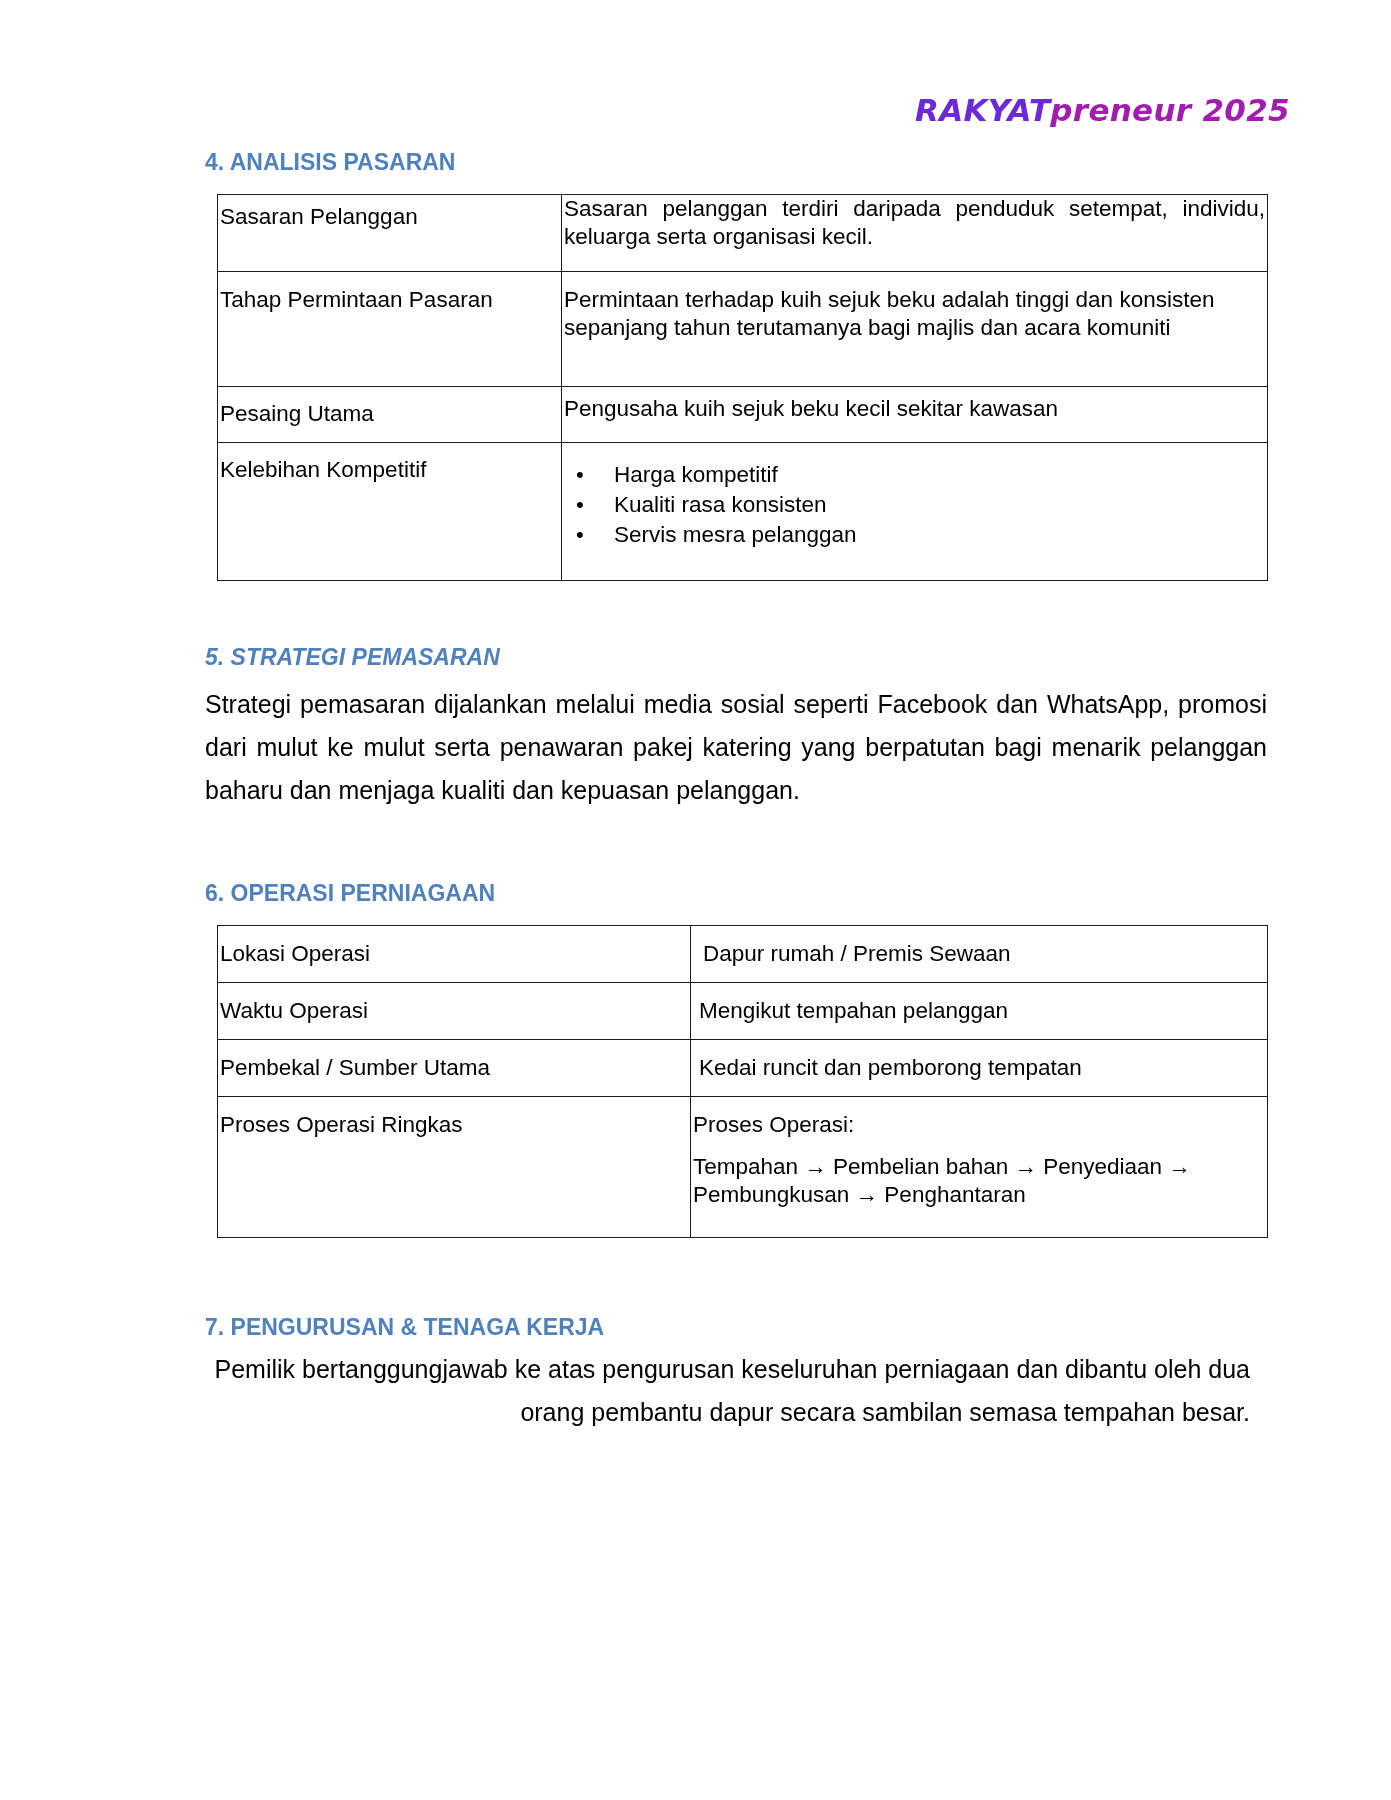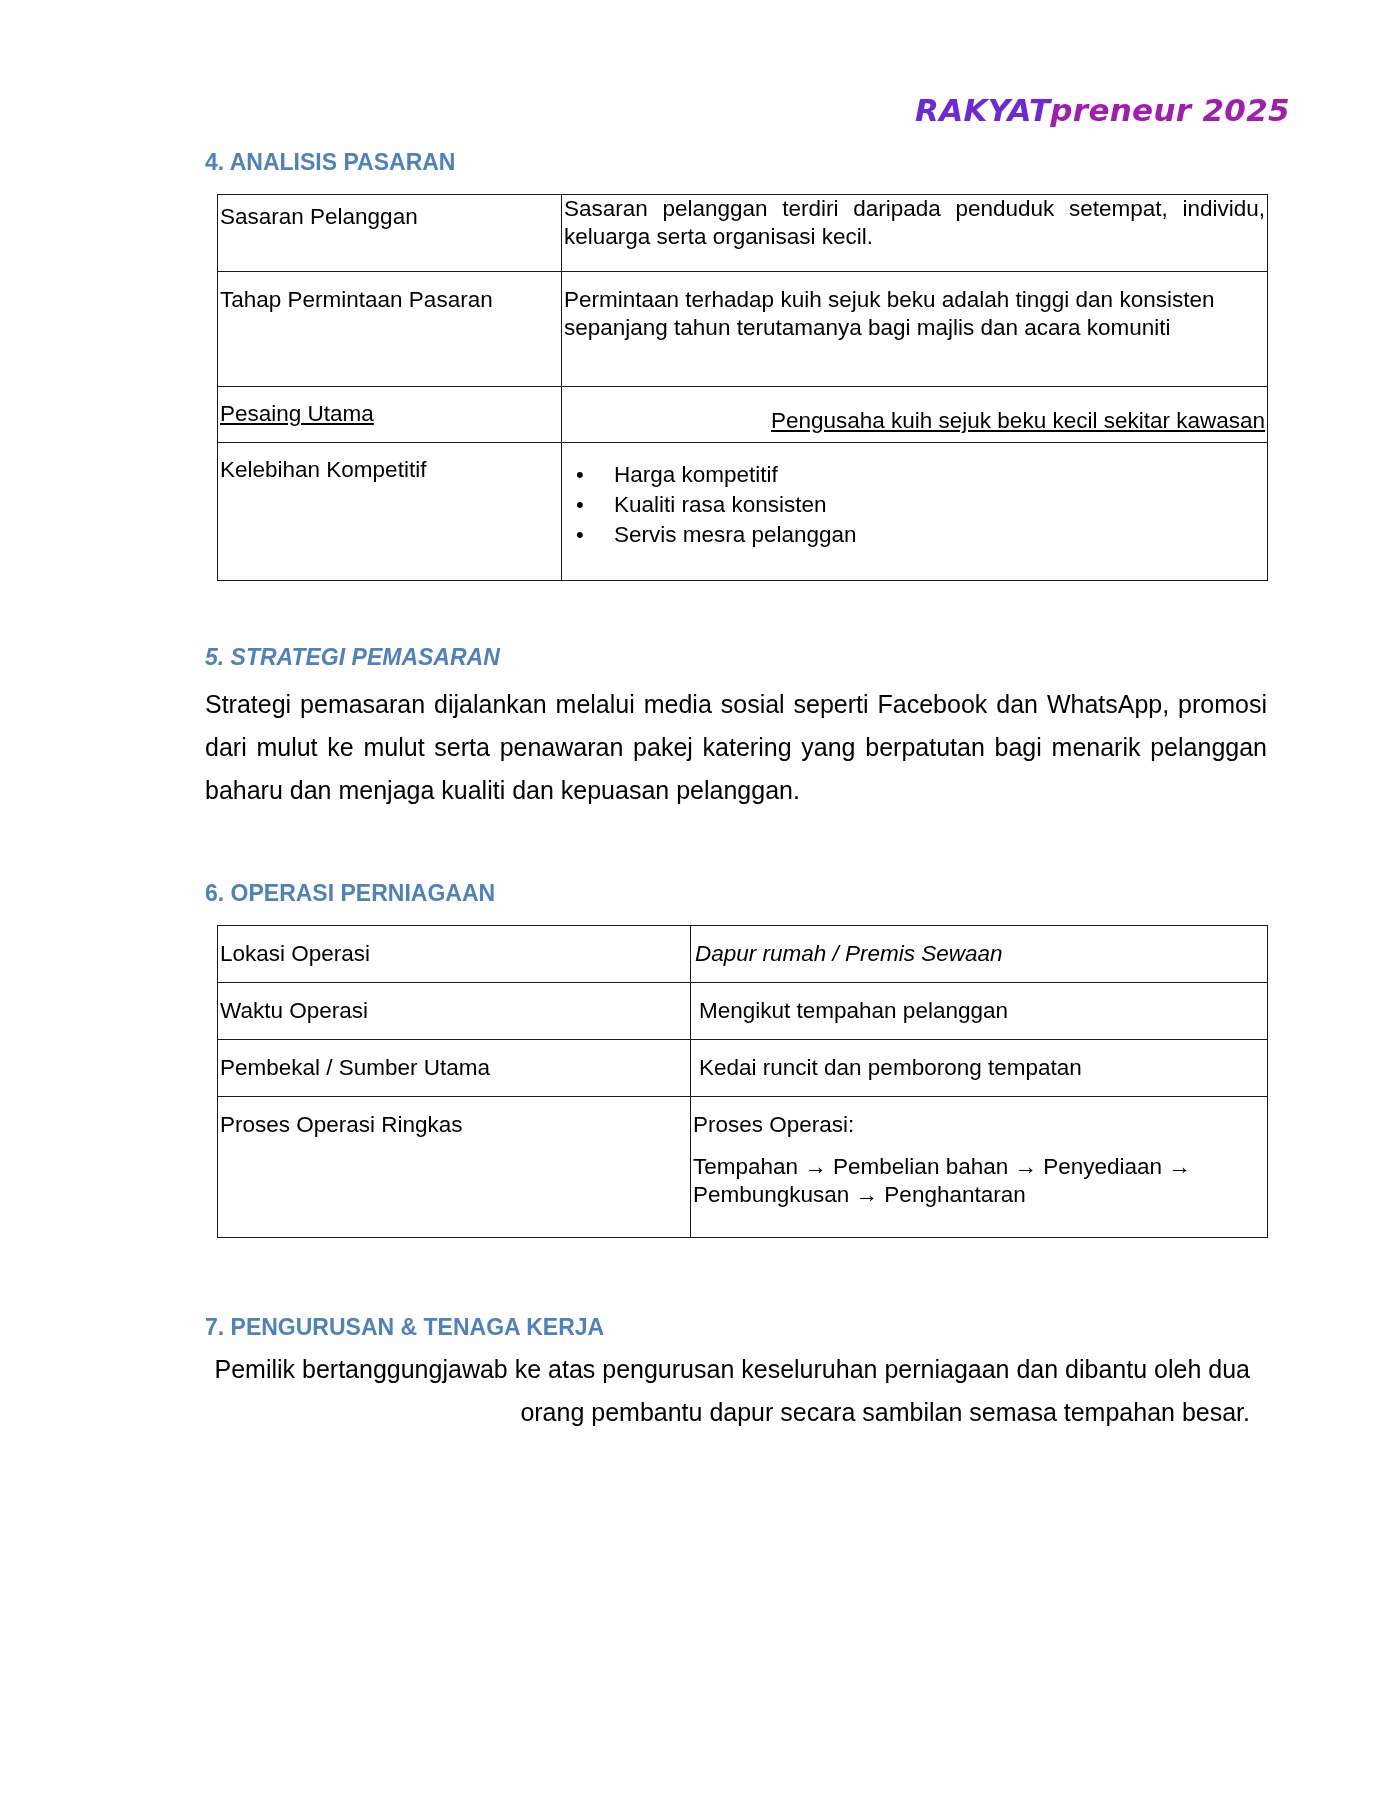--- a/index.html
+++ b/index.html
@@ -40,23 +40,23 @@
     </colgroup>
   <tbody>
       <tr style="height:77px;">
     <td style="padding-top:8px;">Sasaran Pelanggan</td>
     <td class="c2j">Sasaran pelanggan terdiri daripada penduduk setempat, individu, keluarga serta organisasi kecil.</td>
   </tr>
   <tr style="height:115px;">
     <td style="padding-top:14px;">Tahap Permintaan Pasaran</td>
     <td style="padding-top:14px;">Permintaan terhadap kuih sejuk beku adalah tinggi dan konsisten sepanjang tahun terutamanya bagi majlis dan acara komuniti</td>
   </tr>
-  <tr style="height:56px;text-decoration:underline;">
+  <tr style="height:56px;">
     <td style="padding-top:13px;">Pesaing Utama</td>
-    <td style="padding-top:20px;text-align:right;">Pengusaha kuih sejuk beku kecil sekitar kawasan</td>
+    <td style="padding-top:8px;">Pengusaha kuih sejuk beku kecil sekitar kawasan</td>
   </tr>
   <tr style="height:138px;">
     <td style="padding-top:13px;">Kelebihan Kompetitif</td>
     <td style="padding-top:17px;">
       <ul class="bul">
         <li>Harga kompetitif</li>
         <li>Kualiti rasa konsisten</li>
         <li>Servis mesra pelanggan</li>
       </ul>
     </td>
@@ -70,21 +70,21 @@
 <div class="heading" style="top:879px;">6. OPERASI PERNIAGAAN</div>
 
 <table class="doc" style="top:925px; width:1050px;">
   <colgroup>
       <col style="width:473px">
       <col style="width:577px">
     </colgroup>
   <tbody>
       <tr style="height:57px;">
     <td style="padding-top:14px;">Lokasi Operasi</td>
-    <td style="padding-top:14px; padding-left:4px;font-style:italic;">Dapur rumah / Premis Sewaan</td>
+    <td style="padding-top:14px; padding-left:12px;">Dapur rumah / Premis Sewaan</td>
   </tr>
   <tr style="height:57px;">
     <td style="padding-top:14px;">Waktu Operasi</td>
     <td style="padding-top:14px; padding-left:8px;">Mengikut tempahan pelanggan</td>
   </tr>
   <tr style="height:57px;">
     <td style="padding-top:14px;">Pembekal / Sumber Utama</td>
     <td style="padding-top:14px; padding-left:8px;">Kedai runcit dan pemborong tempatan</td>
   </tr>
   <tr style="height:141px;">

